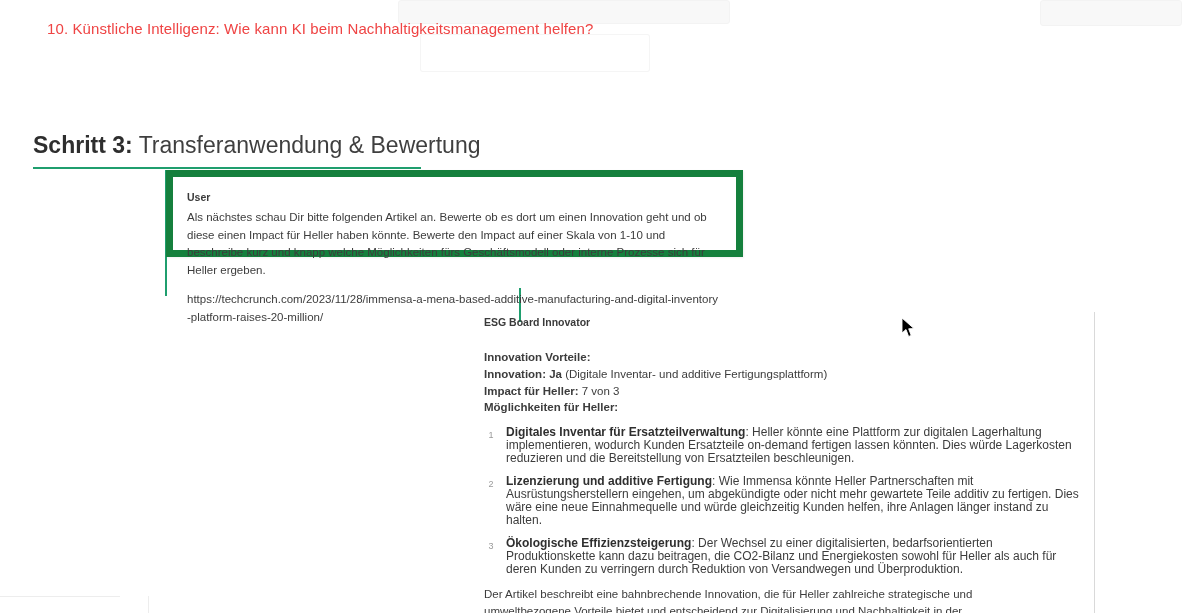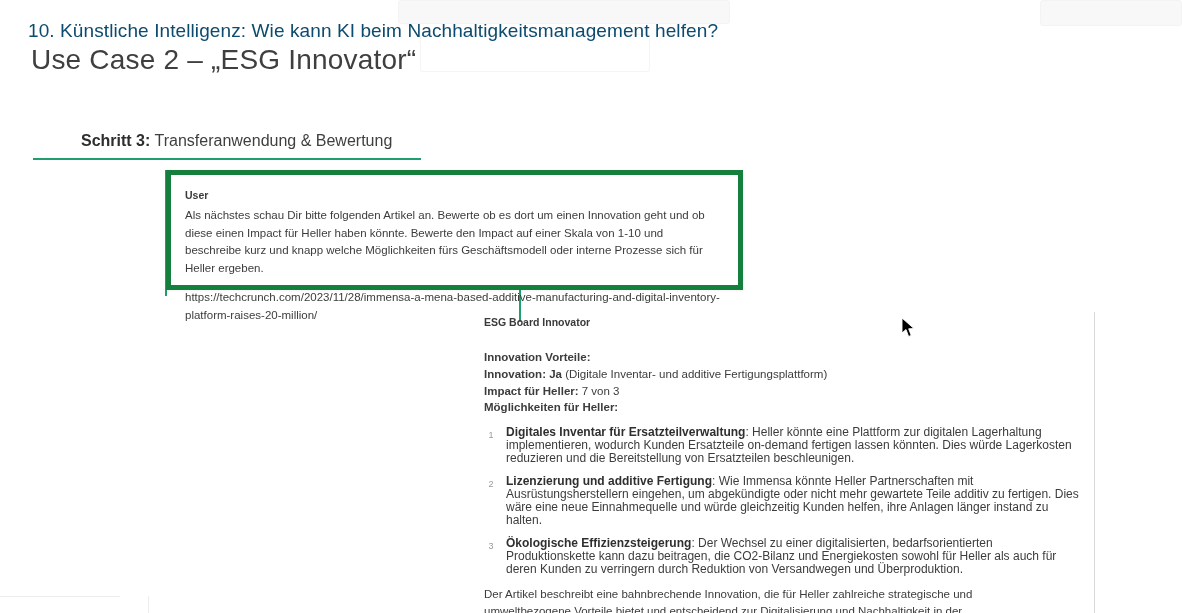--- a/index.html
+++ b/index.html
@@ -12,23 +12,23 @@
   }
   .slide {
     position: relative;
     width: 1182px; height: 613px;
     background: #ffffff;
   }
 
   
   .kicker {
     position: absolute;
-    left: 28px; top: 20px;
-    font-size: 19px;
-    color: #0c4a6e;
+    left: 47px; top: 20px;
+    font-size: 15px;
+    color: #ef4444;
     letter-spacing: 0.1px;
   }
   .slide-title {
     position: absolute;
     left: 31px; top: 44px;
     font-size: 28px;
     color: #3f3f3f;
     font-weight: 400;
     letter-spacing: 0.2px;
   }
@@ -46,24 +46,23 @@
   .ghost.g3 { left: 420px; top: 34px; width: 230px; height: 38px; background:transparent; border:none;
               box-shadow: inset 0 0 0 1px #f5f5f5; }
 
   
   .step-wrap {
     position: absolute;
     left: 33px; top: 132px;
     width: 388px;
   }
   .step-line {
-    font-size: 16px;
+    font-size: 23px;
     color: #3f3f3f;
     white-space: nowrap;
-    margin-left: 48px;
   }
   .step-line b { font-weight: bold; color: #2e2e2e; }
   .step-rule {
     margin-top: 8px;
     width: 388px;
     height: 2px;
     background: #1f9e6e;
   }
 
   
@@ -73,23 +72,23 @@
     background: #1f9e6e;
   }
   .vline.left   { left: 165px; top: 170px;  height: 126px; }
   .vline.mid    { left: 519px; top: 288px;  height: 34px; }
   .vline.right  { left: 1094px; top: 312px; height: 301px; background: #d9d9d9; width: 1px; }
 
   
   .user-card {
     position: absolute;
     left: 166px; top: 170px;
-    width: 577px; height: 120px;
+    width: 577px; height: 87px;
     background: #ffffff;
-    border: 5px solid #15803d;
+    border: 7px solid #15803d;
     box-shadow: 1px 1px 2px rgba(0,0,0,0.06);
     padding: 14px 18px 10px 14px;
   }
   .role-label {
     font-size: 10.5px;
     font-weight: bold;
     color: #3a3a3a;
     margin-bottom: 6px;
   }
   .user-text {
@@ -172,21 +171,20 @@
 </head>
 <body>
 
 <div class="slide">
 
   <div class="ghost g1"></div>
   <div class="ghost g2"></div>
   <div class="ghost g3"></div>
 
   <div class="kicker">10. Künstliche Intelligenz: Wie kann KI beim Nachhaltigkeitsmanagement helfen?</div>
-  <div class="slide-title">Use Case 2 – „ESG Innovator“</div>
 
   <div class="step-wrap">
     <div class="step-line">
       <b>Schritt 3:</b><span> Transferanwendung &amp; Bewertung</span>
     </div>
     <div class="step-rule"></div>
   </div>
 
   <div class="vline left"></div>
   <div class="vline mid"></div>

